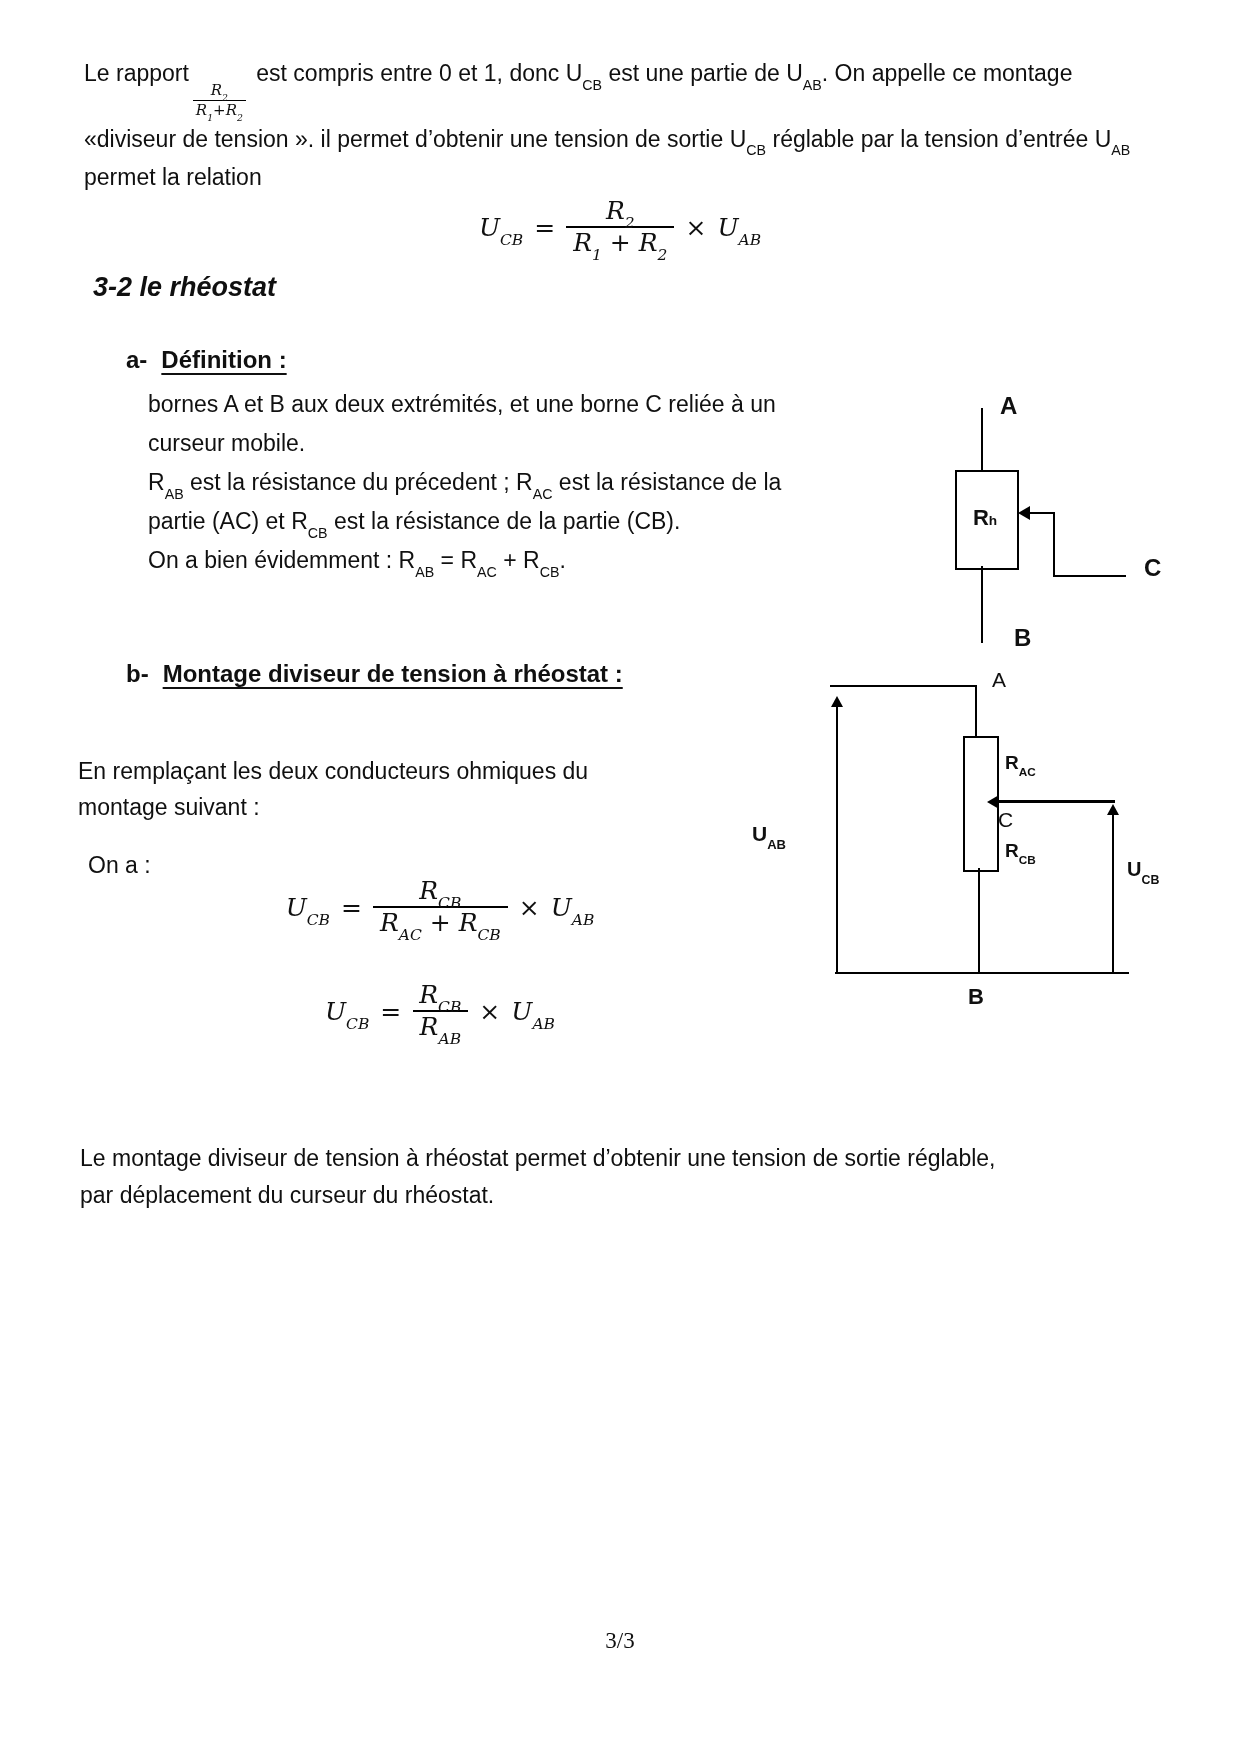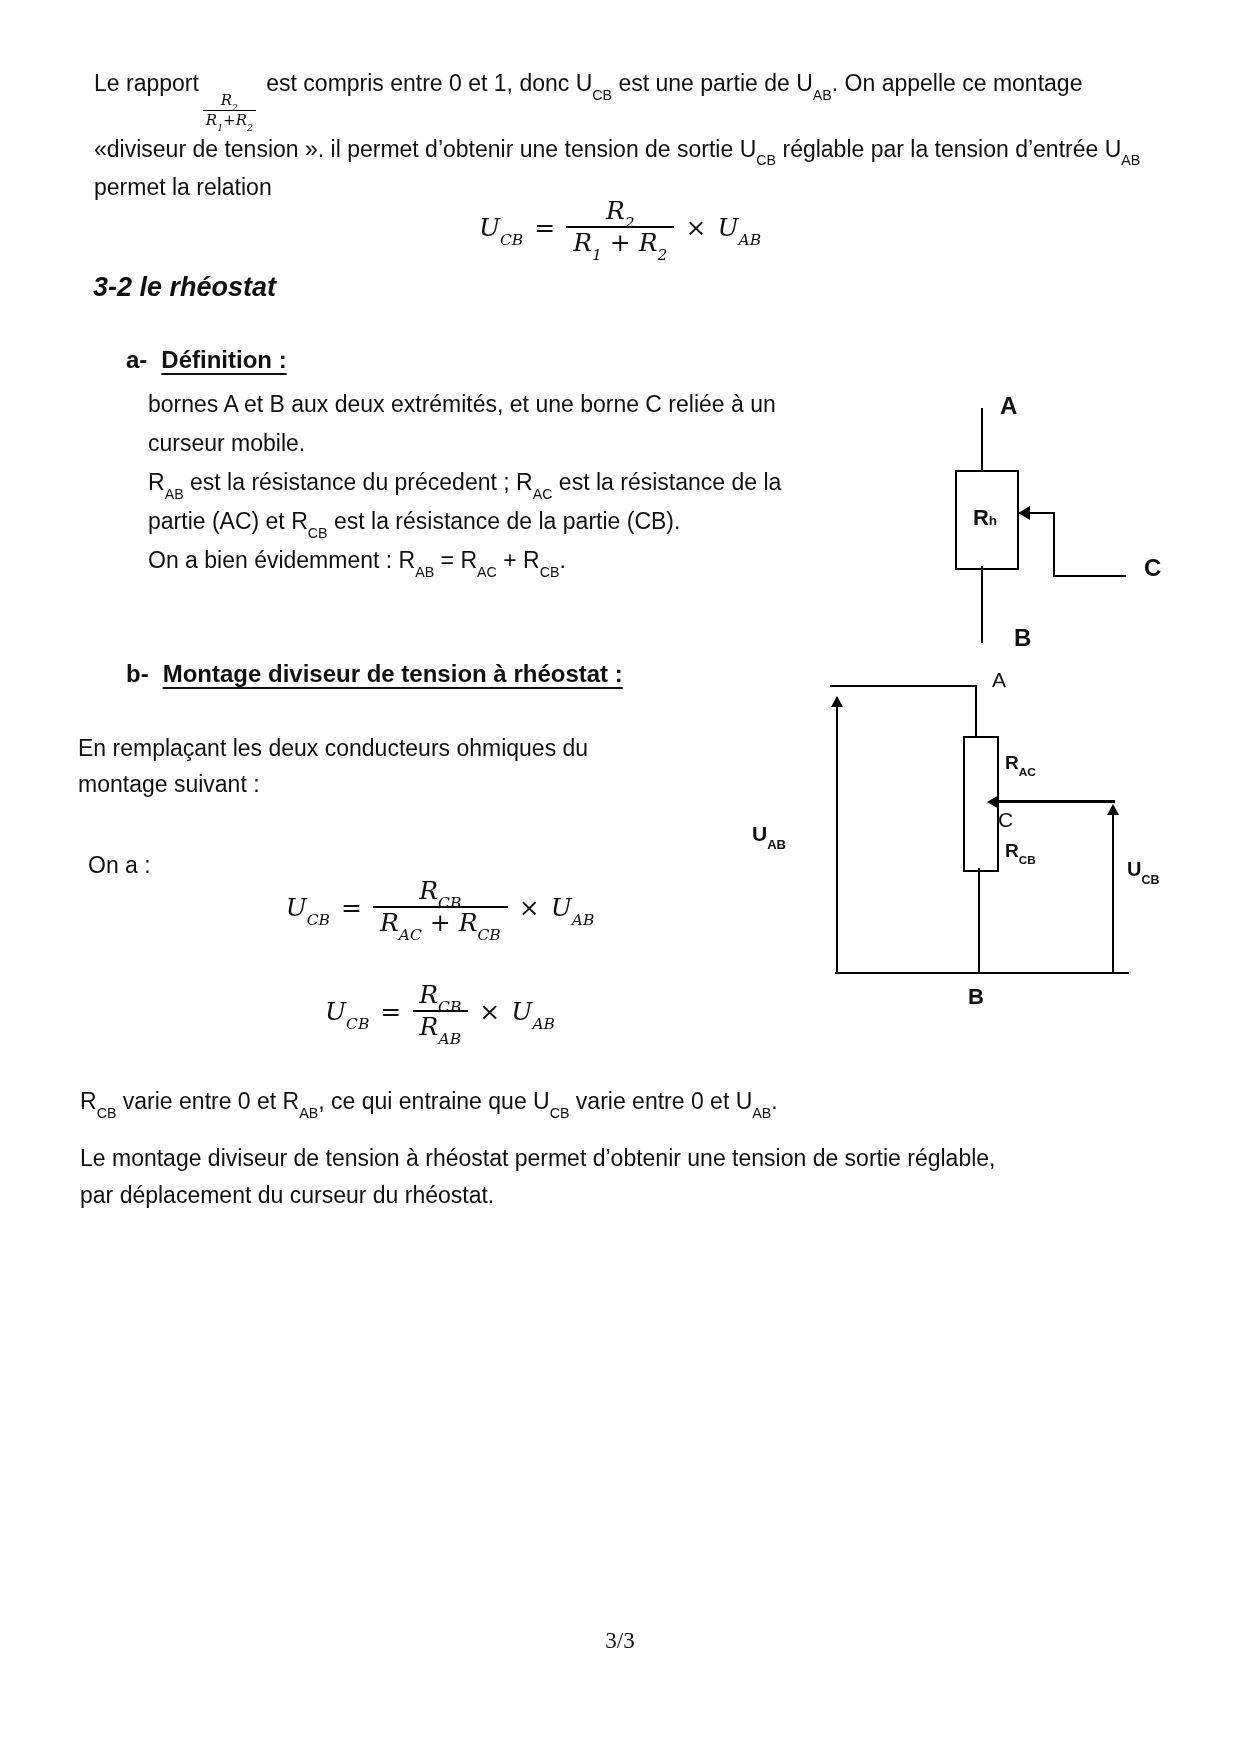--- a/index.html
+++ b/index.html
@@ -31,21 +31,21 @@
   .ah-up { position:absolute; width:0; height:0; border-left:6px solid transparent; border-right:6px solid transparent; border-bottom:11px solid #000; }
   .dlabel { position:absolute; white-space:nowrap; }
   .bold { font-weight:bold; }
   .pagenum { font-family:"Liberation Serif", serif; font-size:23px; text-align:center; width:100%; }
 </style>
 </head>
 <body>
 
 <div class="page">
 
-  <p class="abs txt" style="left:80px; top:50px; width:1048px; margin:14px;">
+  <p class="abs txt" style="left:80px; top:50px; width:1048px; margin:4px;">
     <span><span>Le rapport</span></span><span class="ifrac math">
         <span class="num"><span>R</span><sub>2</sub></span>
         <span class="den"><span>R</span><sub>1</sub><span>+</span><span>R</span><sub>2</sub></span>
       </span><span><span> est compris entre 0 et 1, donc U</span><sub>CB</sub><span> est une partie de U</span><sub>AB</sub><span>. On appelle ce montage «diviseur de tension ». il permet d’obtenir une tension de sortie U</span><sub>CB</sub><span> réglable par la tension d’entrée U</span><sub>AB</sub><span> permet la relation</span></span>
   </p>
 
   <div class="abs formula math" style="left:50px; top:196px; width:1140px;">
     <span><span>U</span><sub>CB</sub></span>
     <span>=</span>
     <span class="frac">
@@ -86,21 +86,21 @@
     <div class="dlabel bold" style="left:214px; top:164px; font-size:24px;">C</div>
     <div class="wire" style="left:51px; top:176px; width:2px; height:77px;"></div>
     <div class="dlabel bold" style="left:84px; top:234px; font-size:24px;">B</div>
   </div>
 
   <div class="abs subhead" style="left:126px; top:660px;">
     <span>b-</span>
     <span class="uline">Montage diviseur de tension à rhéostat :</span>
   </div>
 
-  <div class="abs txt" style="left:78px; top:730px; line-height:36px;">
+  <div class="abs txt" style="left:78px; top:753px; line-height:36px;">
       <div class="tline"><span>En remplaçant les deux conducteurs ohmiques du</span></div>
       <div class="tline"><span>montage suivant :</span></div>
     </div>
   <div class="abs txt" style="left:88px; top:846px;">On a :</div>
 
   <div class="abs" style="left:740px; top:660px; width:460px; height:350px;">
     <div class="wire" style="left:90px; top:25px; width:147px; height:2px;"></div>
     <div class="wire" style="left:235px; top:25px; width:2px; height:53px;"></div>
     <div class="dlabel" style="left:252px; top:8px; font-size:21px;">A</div>
     <div class="ah-up" style="left:91px; top:36px;"></div>
@@ -135,23 +135,20 @@
     <span><span>U</span><sub>CB</sub></span>
     <span>=</span>
     <span class="frac">
       <span class="num"><span>R</span><sub>CB</sub></span>
       <span class="den"><span>R</span><sub>AB</sub></span>
     </span>
     <span>×</span>
     <span><span>U</span><sub>AB</sub></span>
   </div>
 
-  <div class="abs txt" style="left:80px; top:1082px;">
-      <div class="tline"><span>R</span><sub>CB</sub><span> varie entre 0 et R</span><sub>AB</sub><span>, ce qui entraine que U</span><sub>CB</sub><span> varie entre 0 et U</span><sub>AB</sub><span>.</span></div>
-    </div>
 
   <div class="abs txt" style="left:80px; top:1140px; line-height:37px;">
       <div class="tline"><span>Le montage diviseur de tension à rhéostat permet d’obtenir une tension de sortie réglable,</span></div>
       <div class="tline"><span>par déplacement du curseur du rhéostat.</span></div>
     </div>
 
   <div class="abs pagenum" style="left:0px; top:1628px;">3/3</div>
 
 </div>
 

